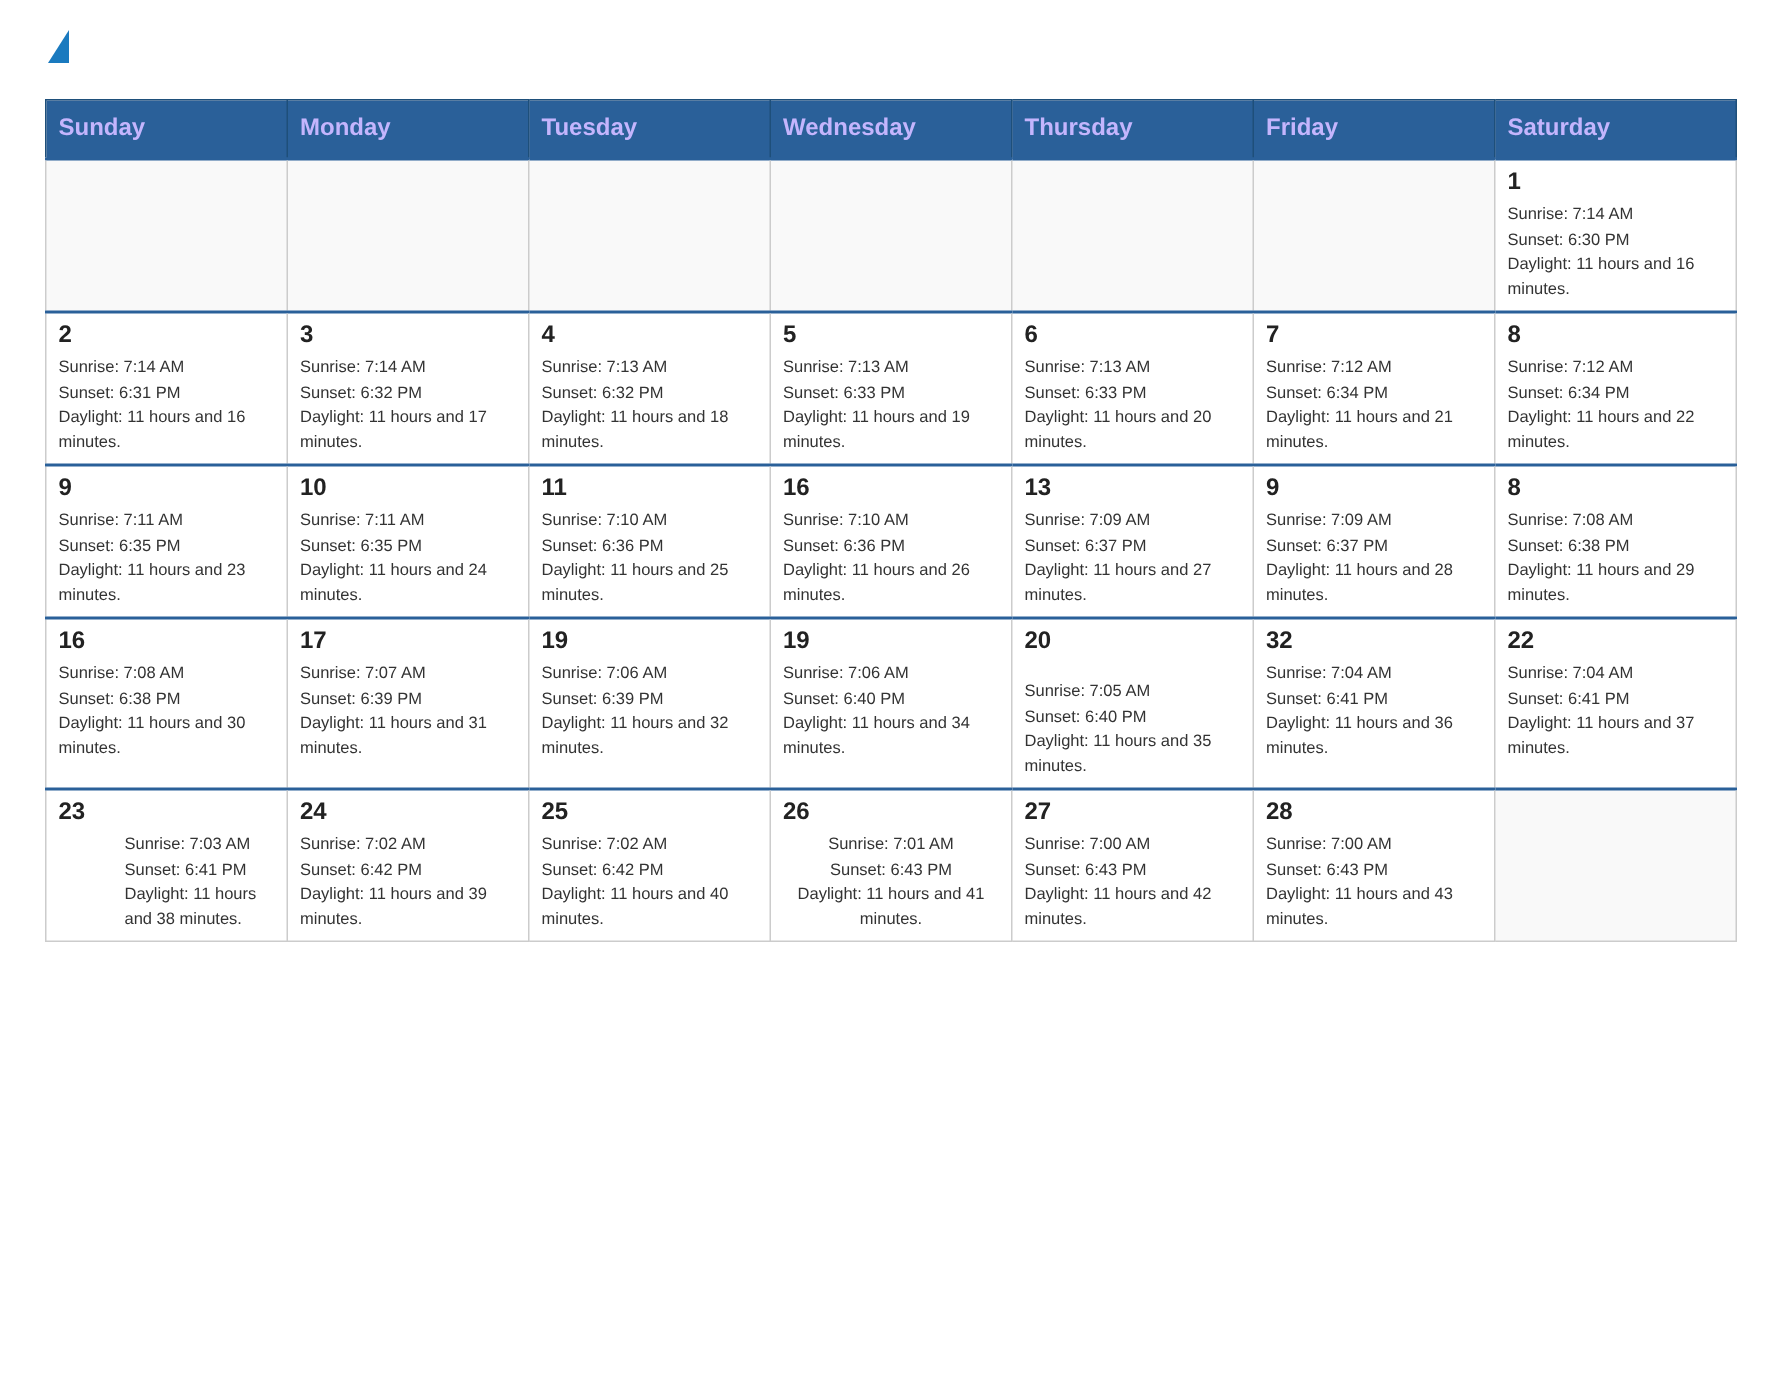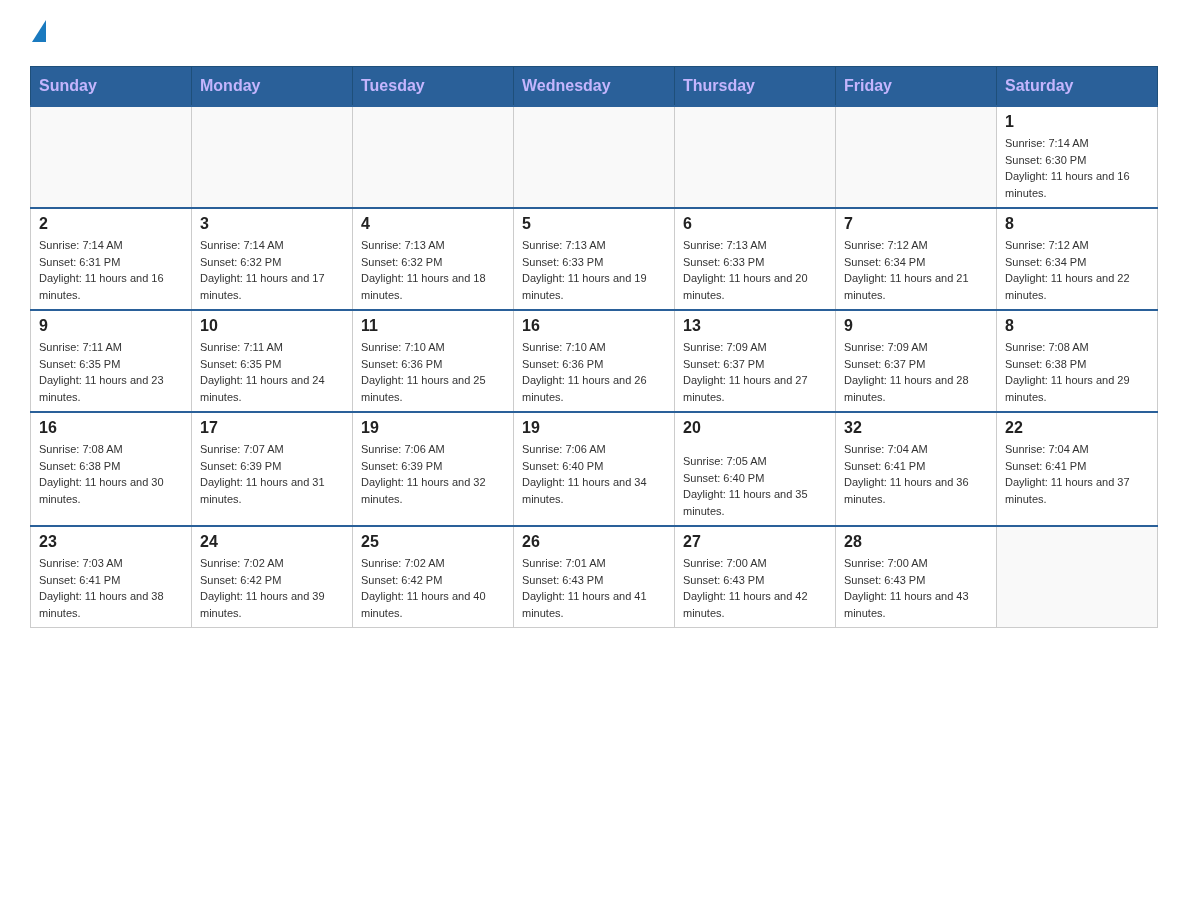--- a/index.html
+++ b/index.html
@@ -269,39 +269,39 @@
         <td>
           <span class="day-number">22</span>
           <div class="day-info" style="white-space: pre-line;">Sunrise: 7:04 AM
 Sunset: 6:41 PM
 Daylight: 11 hours and 37 minutes.</div>
         </td>
       </tr>
       <tr class="week-row">
         <td>
           <span class="day-number">23</span>
-          <div class="day-info" style="white-space: pre-line;">Sunrise: 7:03 AM
+          <div class="day-info" style="white-space: pre-line; margin-left: 44px;">Sunrise: 7:03 AM
 Sunset: 6:41 PM
 Daylight: 11 hours and 38 minutes.</div>
         </td>
         <td>
           <span class="day-number">24</span>
           <div class="day-info" style="white-space: pre-line;">Sunrise: 7:02 AM
 Sunset: 6:42 PM
 Daylight: 11 hours and 39 minutes.</div>
         </td>
         <td>
           <span class="day-number">25</span>
           <div class="day-info" style="white-space: pre-line;">Sunrise: 7:02 AM
 Sunset: 6:42 PM
 Daylight: 11 hours and 40 minutes.</div>
         </td>
         <td>
           <span class="day-number">26</span>
-          <div class="day-info" style="white-space: pre-line;">Sunrise: 7:01 AM
+          <div class="day-info" style="white-space: pre-line; text-align: center;">Sunrise: 7:01 AM
 Sunset: 6:43 PM
 Daylight: 11 hours and 41 minutes.</div>
         </td>
         <td>
           <span class="day-number">27</span>
           <div class="day-info" style="white-space: pre-line;">Sunrise: 7:00 AM
 Sunset: 6:43 PM
 Daylight: 11 hours and 42 minutes.</div>
         </td>
         <td>

